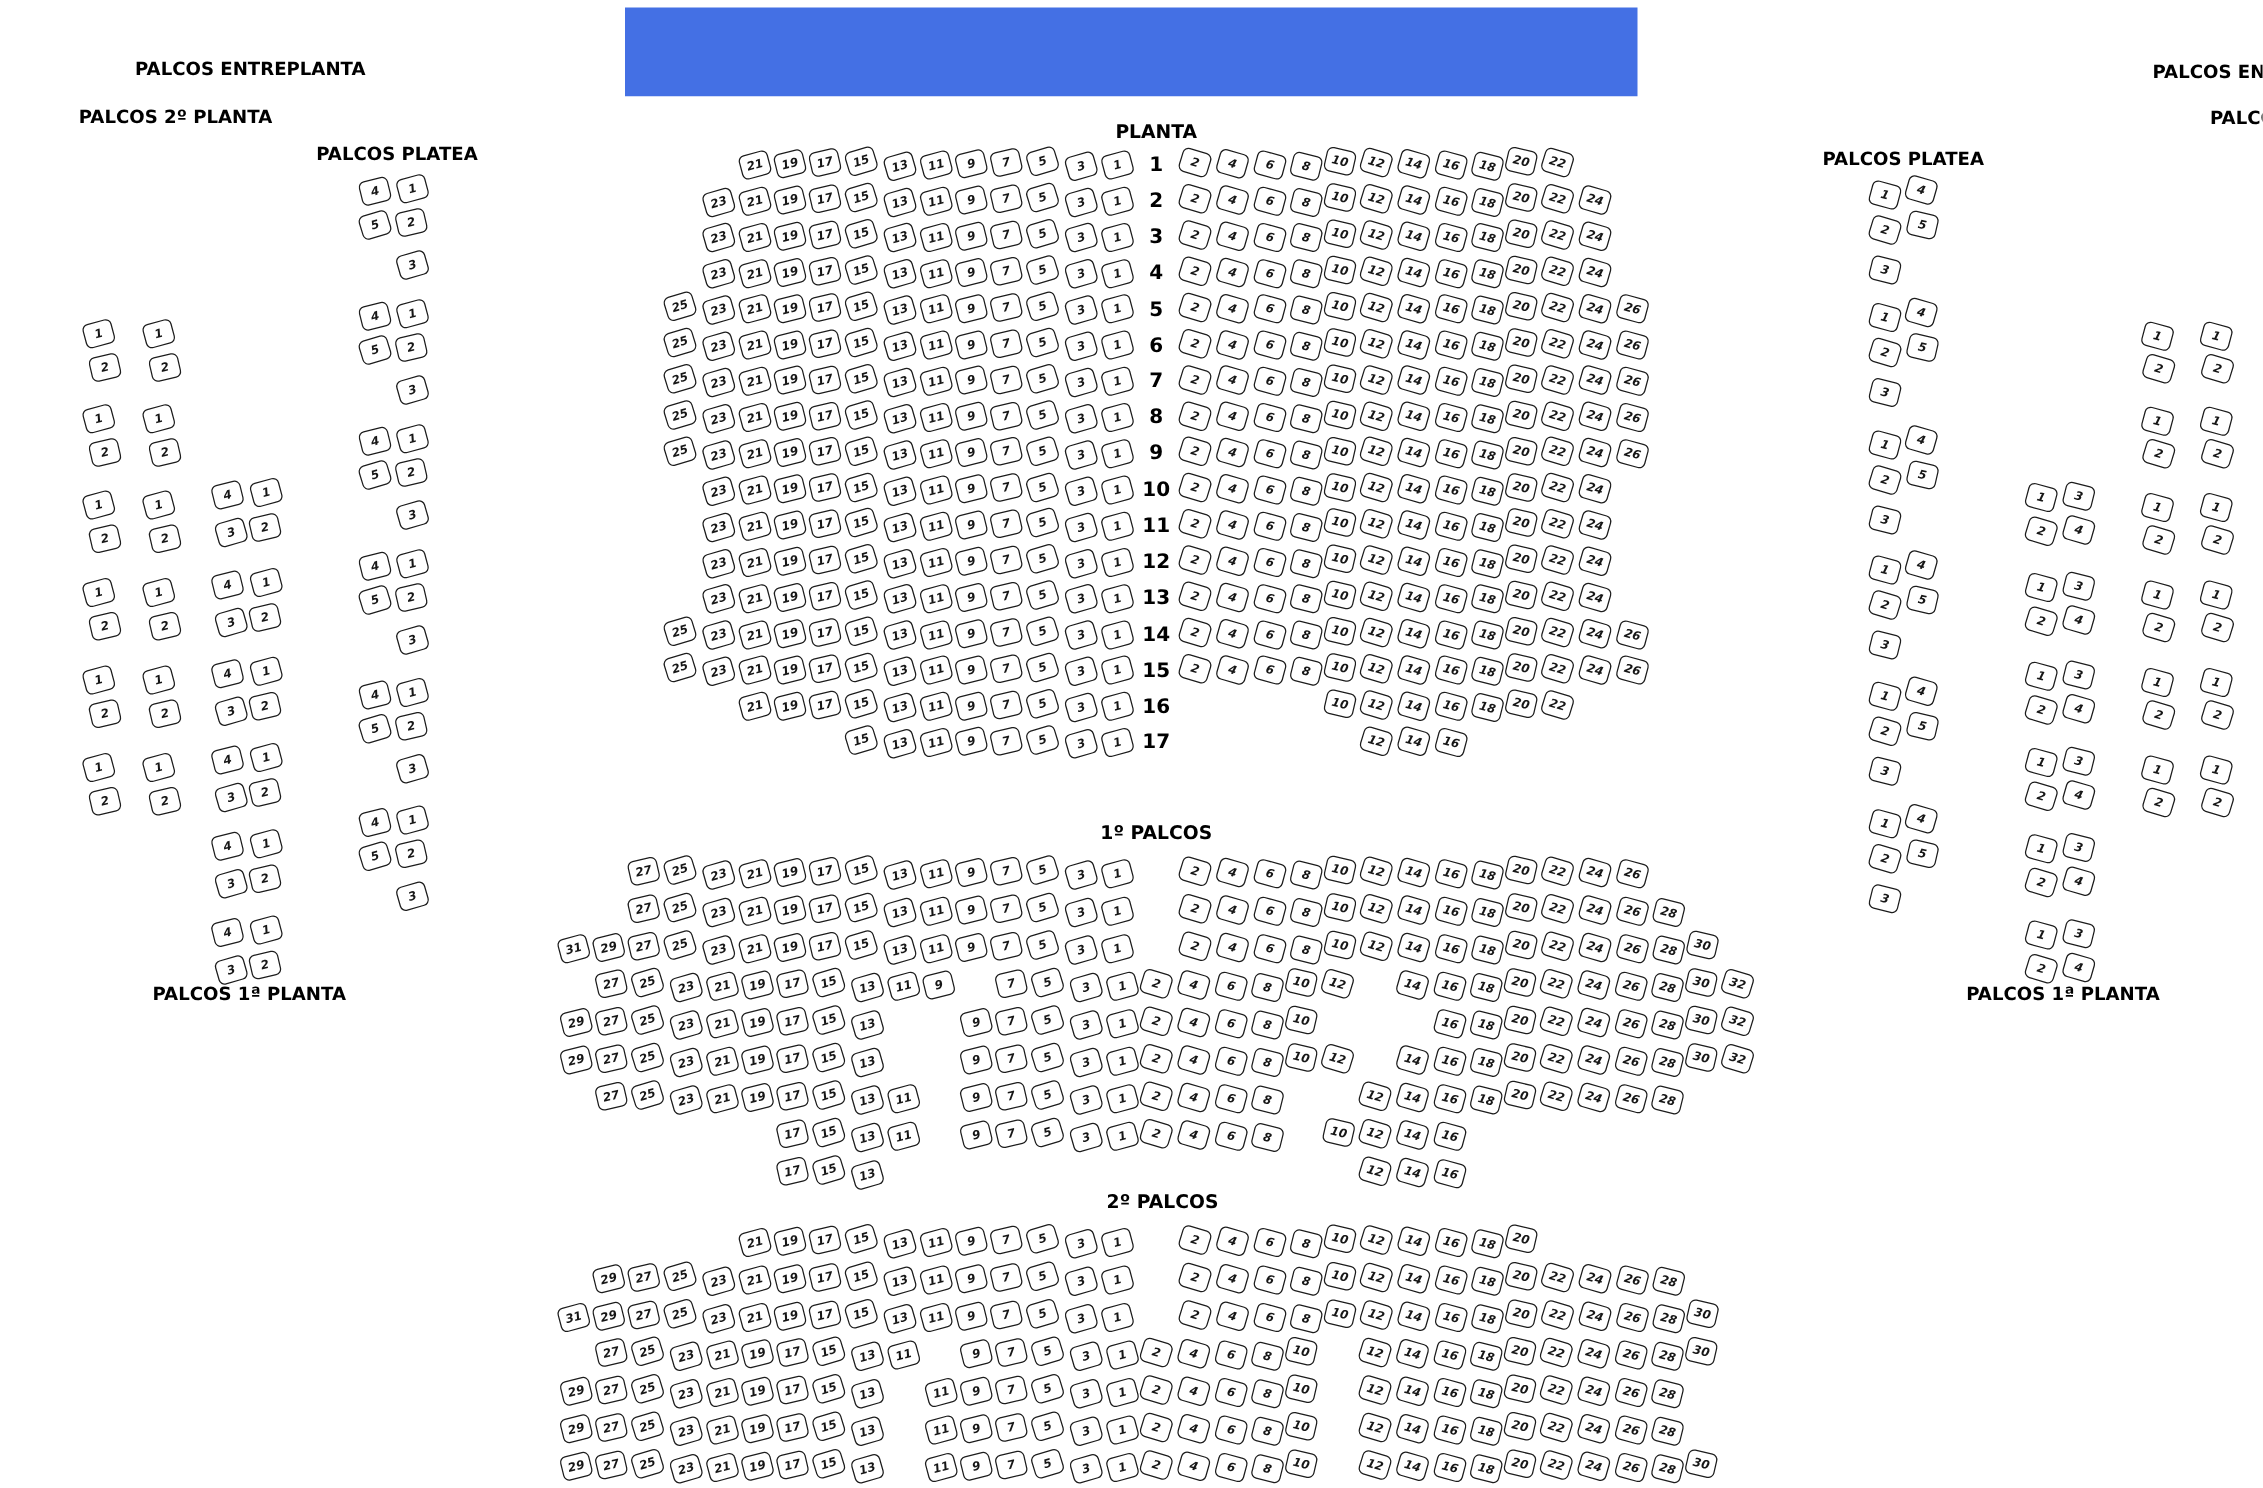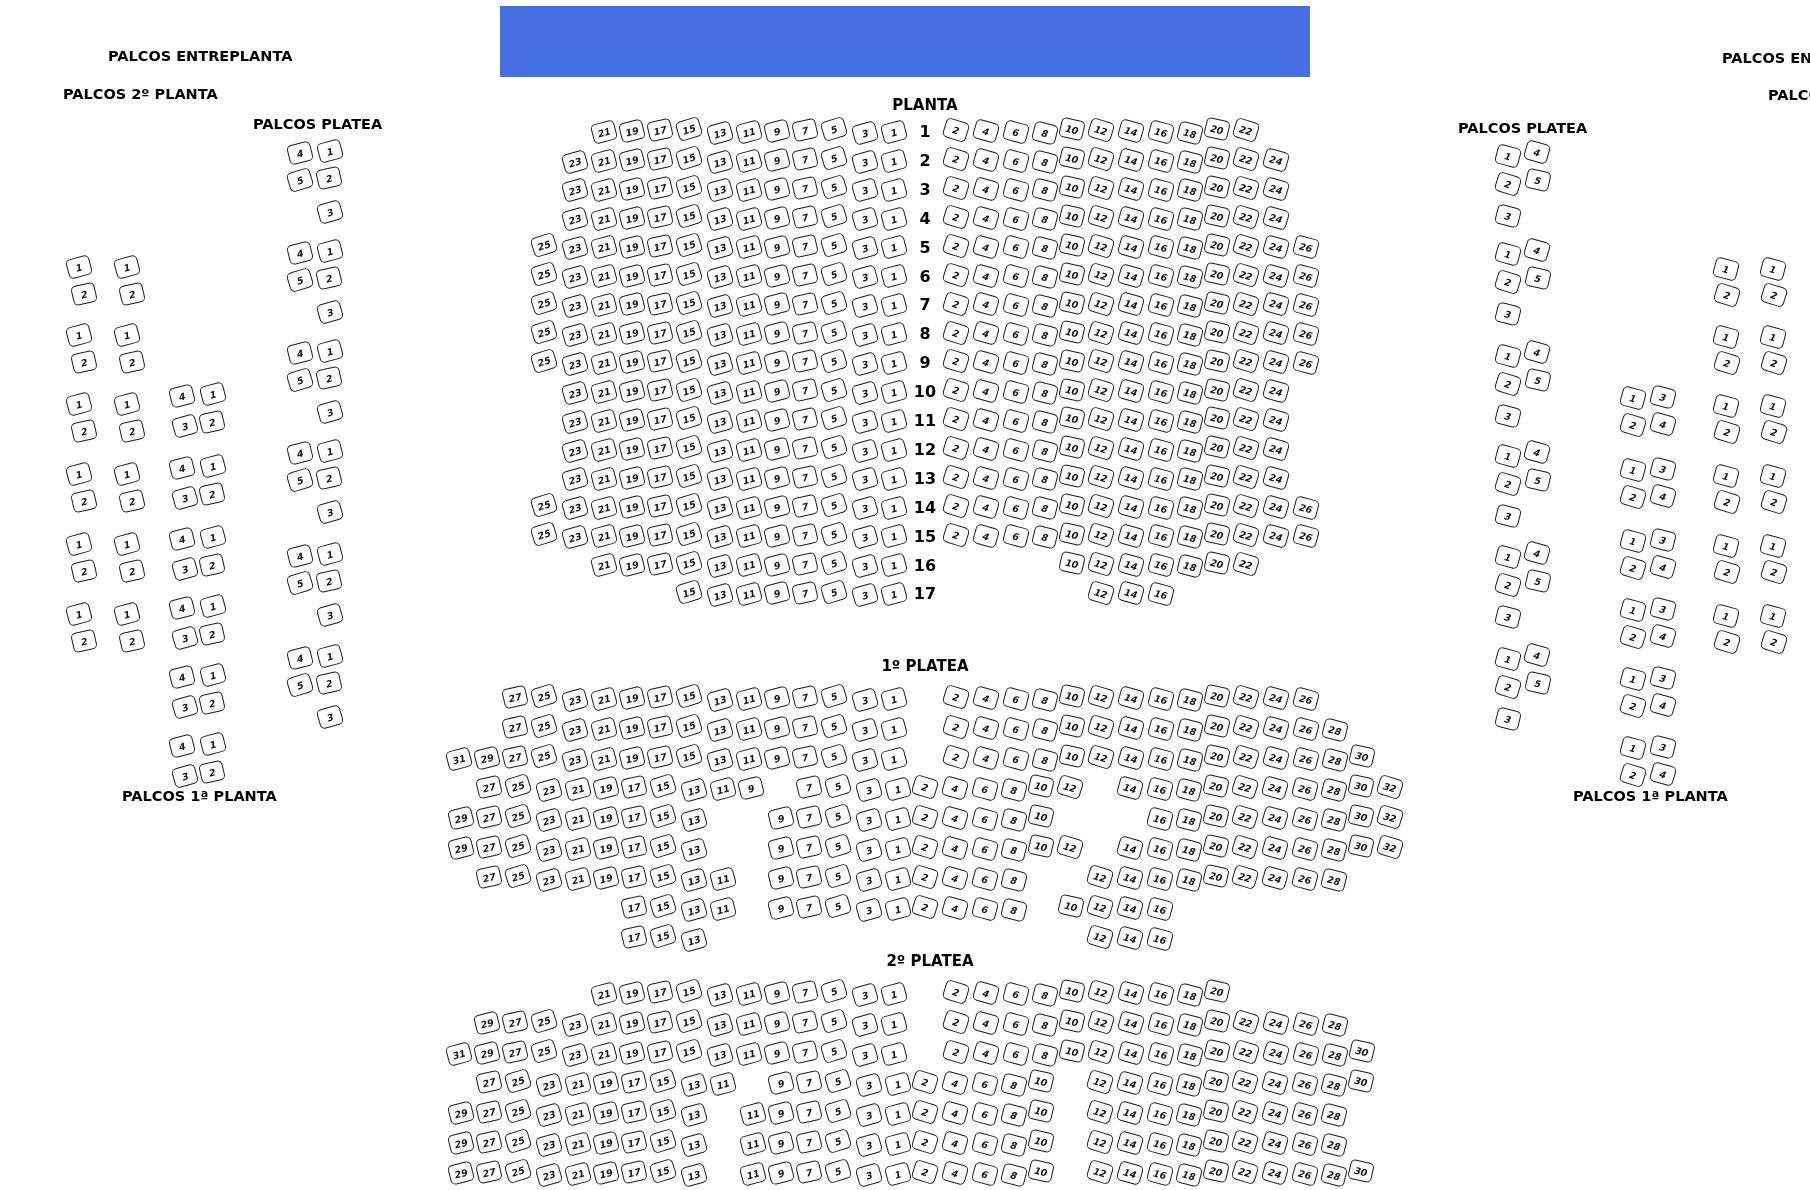--- a/index.html
+++ b/index.html
@@ -26,22 +26,22 @@
     font:italic 700 9.5px "DejaVu Sans",sans-serif;color:#161616;
   }
   .sec{position:absolute;left:0;top:0;}
 </style>
 </head>
 <body>
 
 <div id="stage" style="left: 500px; top: 6px; width: 810px; height: 71px; background: rgb(68, 112, 228);"></div>
 
 <div class="title" style="left:925px;top:96px">PLANTA</div>
-<div class="title" style="left:925px;top:657px">1º PLATEA</div>
-<div class="title" style="left:930px;top:952px">2º PLATEA</div>
+<div class="title" style="left:925px;top:657px">1º PALCOS</div>
+<div class="title" style="left:930px;top:952px">2º PALCOS</div>
 
 <div class="lbl" style="left:108px;top:48px">PALCOS ENTREPLANTA</div>
 <div class="lbl" style="left:63px;top:86px">PALCOS 2º PLANTA</div>
 <div class="lbl" style="left:253px;top:116px">PALCOS PLATEA</div>
 <div class="lbl" style="left:122px;top:788px">PALCOS 1ª PLANTA</div>
 <div class="lbl" style="left:1722px;top:50px">PALCOS ENTREPLANTA</div>
 <div class="lbl" style="left:1768px;top:87px">PALCOS 2º PLANTA</div>
 <div class="lbl" style="left:1458px;top:120px">PALCOS PLATEA</div>
 <div class="lbl" style="left:1573px;top:788px">PALCOS 1ª PLANTA</div>
 

